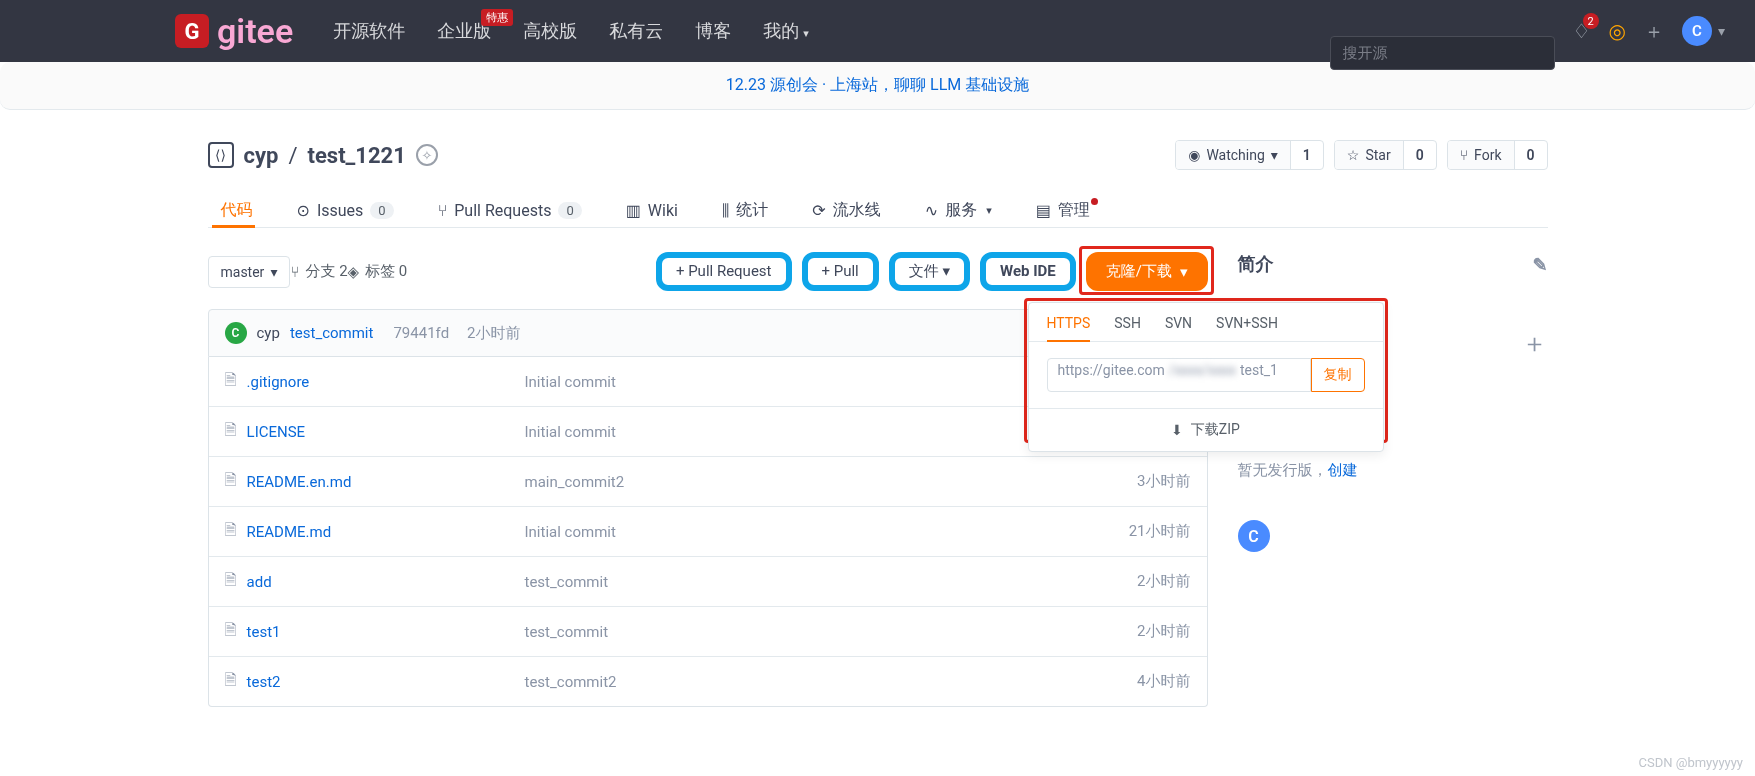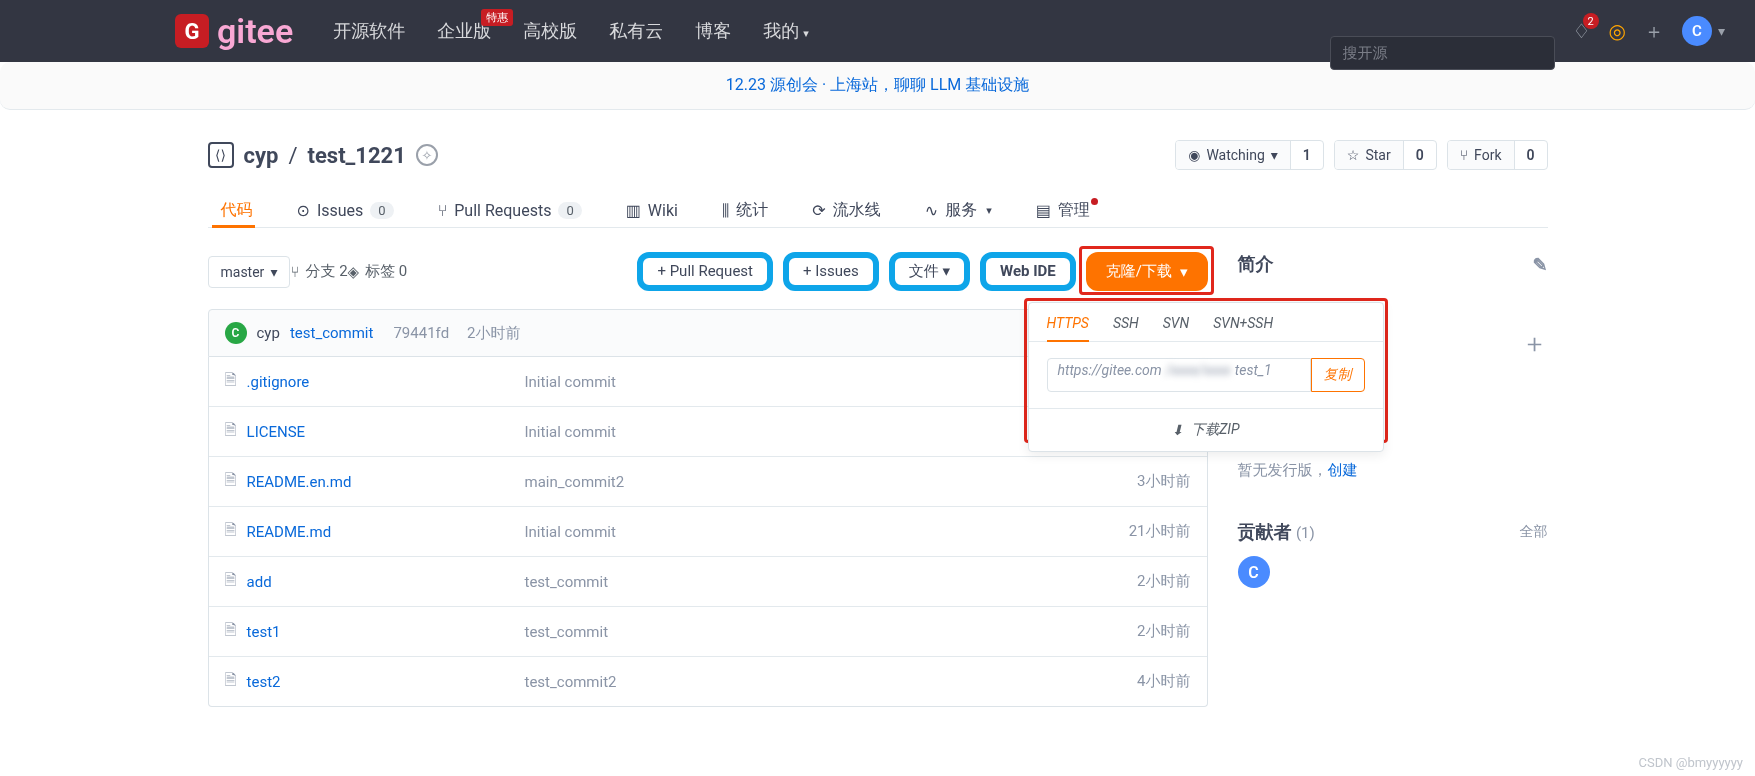--- a/index.html
+++ b/index.html
@@ -82,21 +82,21 @@
 .file-name { width: 300px; display: flex; align-items: center; gap: 10px; }
 .file-name a { color: #0969da; }
 .file-icon { color: #8a94a6; }
 .file-msg { flex: 1; color: #8a94a6; }
 .file-time { color: #8a94a6; }
 
 
 .highlight-box { position: absolute; border: 3px solid #e1271c; border-radius: 4px; pointer-events: none; }
 .hb1 { top: -6px; right: -6px; width: 135px; height: 49px; }
 .hb2 { top: 46px; right: -180px; width: 364px; height: 145px; }
-.dropdown { position: absolute; top: 50px; right: -176px; width: 356px; background: #fff; border: 1px solid #dce3e8; border-radius: 4px; box-shadow: 0 3px 12px rgba(0,0,0,.08); z-index: 5; font-style: italic; }
+.dropdown { position: absolute; top: 50px; right: -176px; width: 356px; background: #fff; border: 1px solid #dce3e8; border-radius: 4px; box-shadow: 0 3px 12px rgba(0,0,0,.08); z-index: 5; }
 .dd-tabs { display: flex; gap: 24px; padding: 12px 18px 0; border-bottom: 1px solid #e3e9ed; font-size: 14px; }
 .dd-tab { padding-bottom: 10px; cursor: pointer; color: #586069; position: relative; }
 .dd-tab.active { color: #fe7300; }
 .dd-tab.active::after { content: ""; position: absolute; bottom: -1px; left: 0; right: 0; height: 2px; background: #fe7300; }
 .dd-body { padding: 16px 18px; display: flex; gap: 0; }
 .dd-url { flex: 1; border: 1px solid #dce3e8; border-radius: 4px 0 0 4px; padding: 3px 10px; font-size: 14px; color: #8a94a6; background: #fff; }
 .blur { filter: blur(3px); margin: 0 4px; }
 .dd-copy { border: 1px solid #fe7300; color: #fe7300; background: #fff; border-radius: 0 4px 4px 0; padding: 7px 12px; cursor: pointer; font-size: 14px; }
 .dd-zip { border-top: 1px solid #e3e9ed; text-align: center; padding: 12px 0; color: #586069; cursor: pointer; font-size: 14px; display: flex; align-items: center; justify-content: center; gap: 8px; }
 
@@ -213,21 +213,21 @@
 
       <div class="toolbar">
         <div class="selectbox">
           <span>master</span>
             <span>▾</span>
         </div>
         <span class="quiet">⑂ <span>分支 2</span></span>
         <span class="quiet">◈ <span>标签 0</span></span>
         <div class="toolbar-right" style="position:relative;">
           <div class="btn">+ Pull Request</div>
-          <div class="btn">+ Issues</div>
+          <div class="btn">+ Pull</div>
           <div class="btn"><span>文件</span> ▾</div>
           <div class="btn bold">Web IDE</div>
           <div class="btn primary">
             <span>克隆/下载</span>
               <span>▾</span>
           </div>
           <div class="highlight-box hb1"></div>
           <div class="highlight-box hb2"></div>
 
           <div class="dropdown">
@@ -333,23 +333,19 @@
       </div>
       <div class="side-section" style="margin-top:40px;">
         <div class="side-head">
             <span>发行版</span>
           </div>
         <div class="side-line">
           <span>暂无发行版，</span><a>创建</a>
         </div>
       </div>
       <div class="side-section" style="margin-top:40px;">
-        <div class="side-head">
-          <span><span>贡献者</span> <span style="font-weight:400;color:#8a94a6;font-size:15px;">(1)</span></span>
-          <span style="font-size:14px;font-weight:400;color:#8a94a6;cursor:pointer;">全部</span>
-        </div>
         <span class="avatar-tiny c2">C</span>
       </div>
     </div>
   </div>
 </div>
 
 <div class="watermark">CSDN @bmyyyyyy</div>
 
 </body></html>

